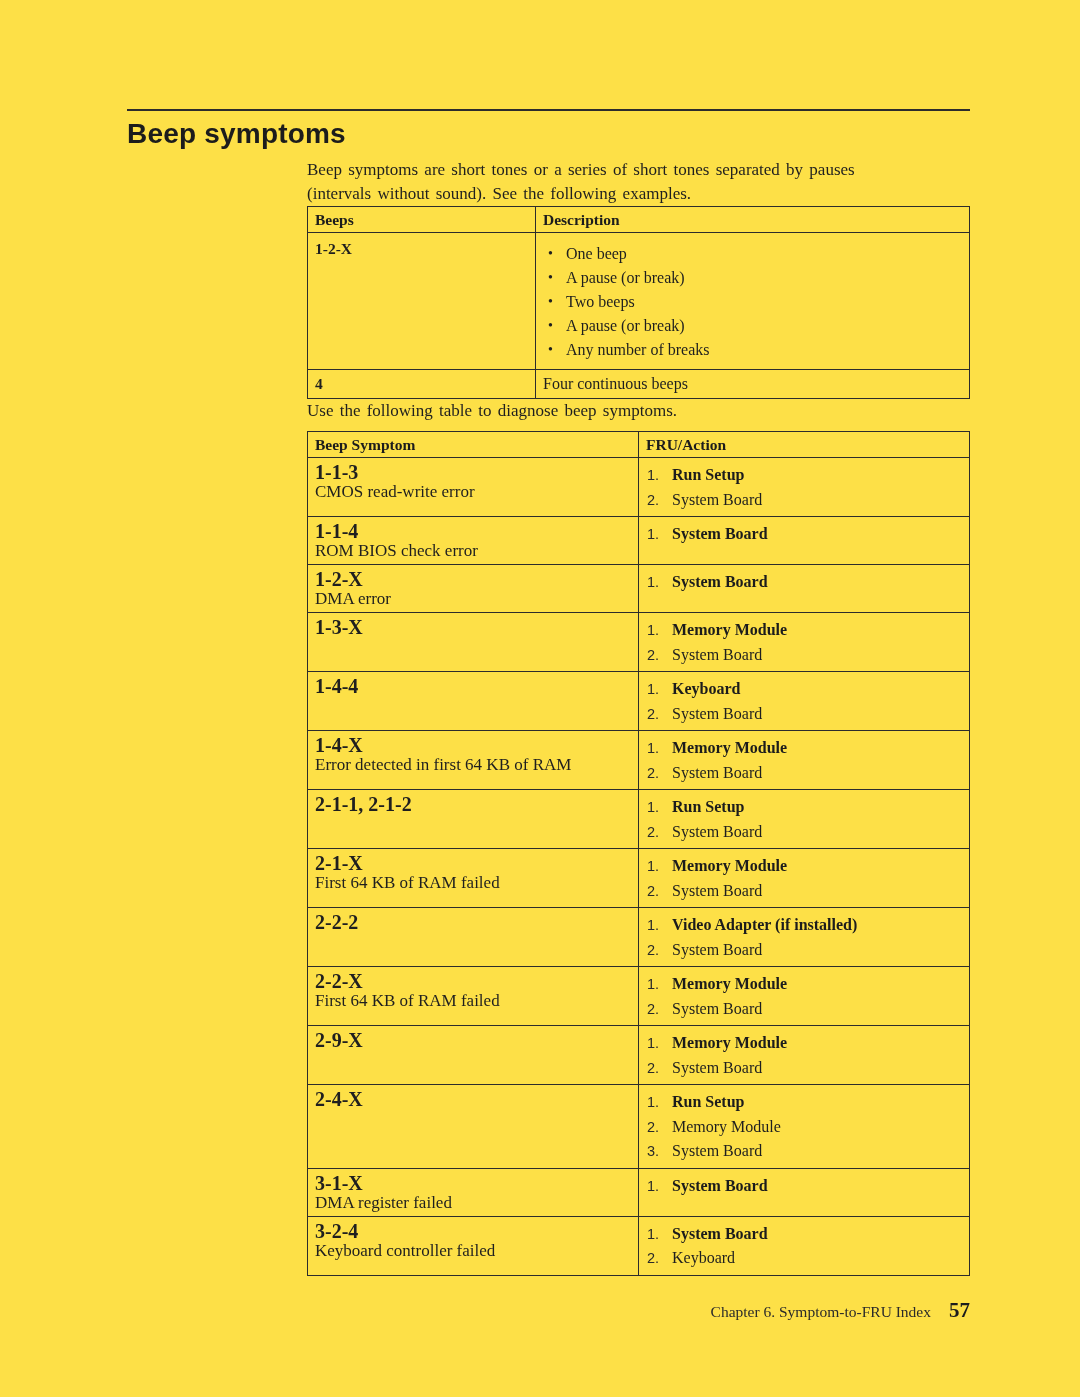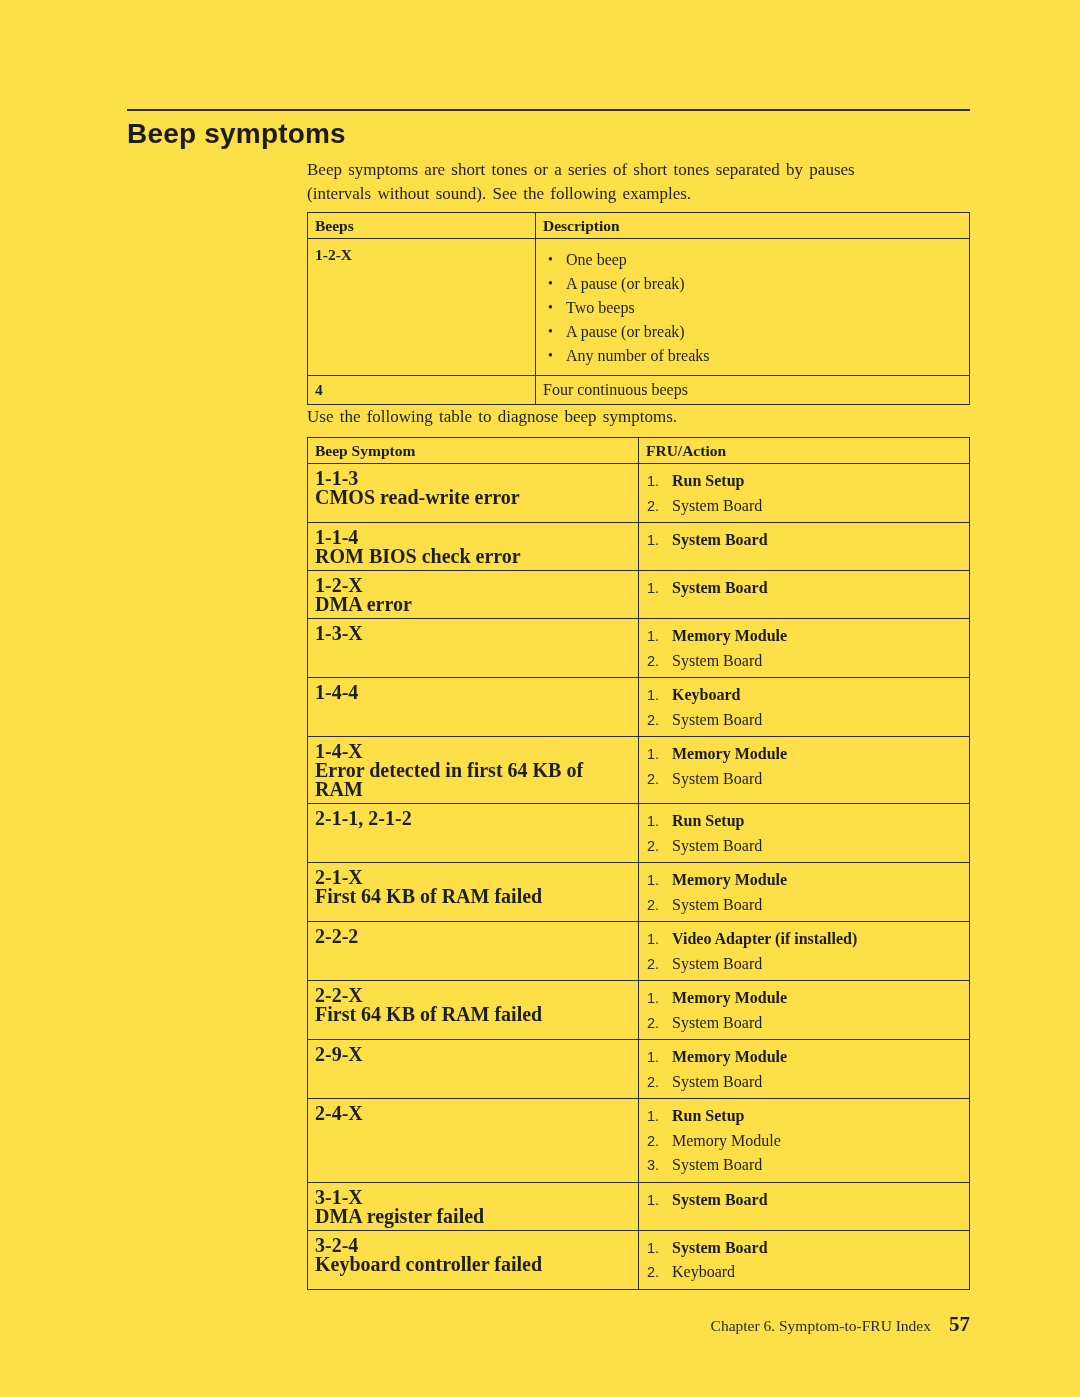--- a/index.html
+++ b/index.html
@@ -33,21 +33,21 @@
 
   table { border-collapse:collapse; width:663px; table-layout:fixed; }
   th, td { border:1px solid #2c2c2c; vertical-align:top; text-align:left; }
   th {
     font-size:15.5px; font-weight:700;
     padding:3px 7px; line-height:19px;
     color:#1c1c1c;
   }
 
   
-  table.examples { margin-top:6px; }
+  table.examples { }
   table.examples col.c1 { width:228px; }
   .beeps-code { font-weight:700; font-size:15.5px; line-height:20px; }
   td.beeps-cell { padding:6px 7px 4px 7px; }
   td.desc-cell { padding:0 7px; }
   ul.bullets { list-style:none; margin:9px 0 7px 0; }
   ul.bullets li {
     position:relative; padding-left:23px;
     font-size:16px; line-height:24px;
   }
   ul.bullets li::before {
@@ -58,21 +58,21 @@
   td.desc-cell.single { padding:4px 7px; font-size:16px; line-height:20px; }
   td.beeps-cell.single { padding:4px 7px; }
 
   .diagnose { font-size:17px; line-height:24px; word-spacing:2px; }
 
   
   table.symptoms { margin-top:8px; }
   table.symptoms col.c1 { width:331px; }
   td.sym-cell { padding:4px 7px; }
   .sym-code { font-weight:700; font-size:20px; line-height:20px; }
-  .sym-desc { font-size:20px; line-height:19px;font-weight:bold; }
+  .sym-desc { font-size:17px; line-height:19px; }
   td.fru-cell { padding:5px 7px 4px 7px; }
   ol.actions { list-style:none; counter-reset:act; margin:0; }
   ol.actions li {
     position:relative; padding-left:26px;
     font-size:16px; line-height:24.5px;
   }
   ol.actions li::before {
     counter-increment:act;
     content:counter(act) ".";
     position:absolute; left:1px; top:0;

